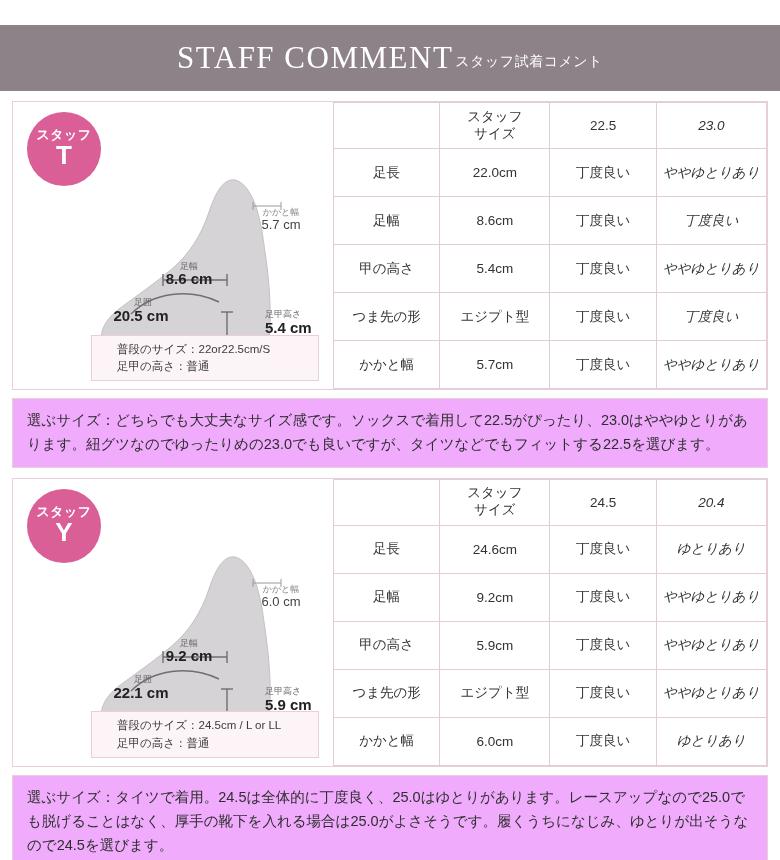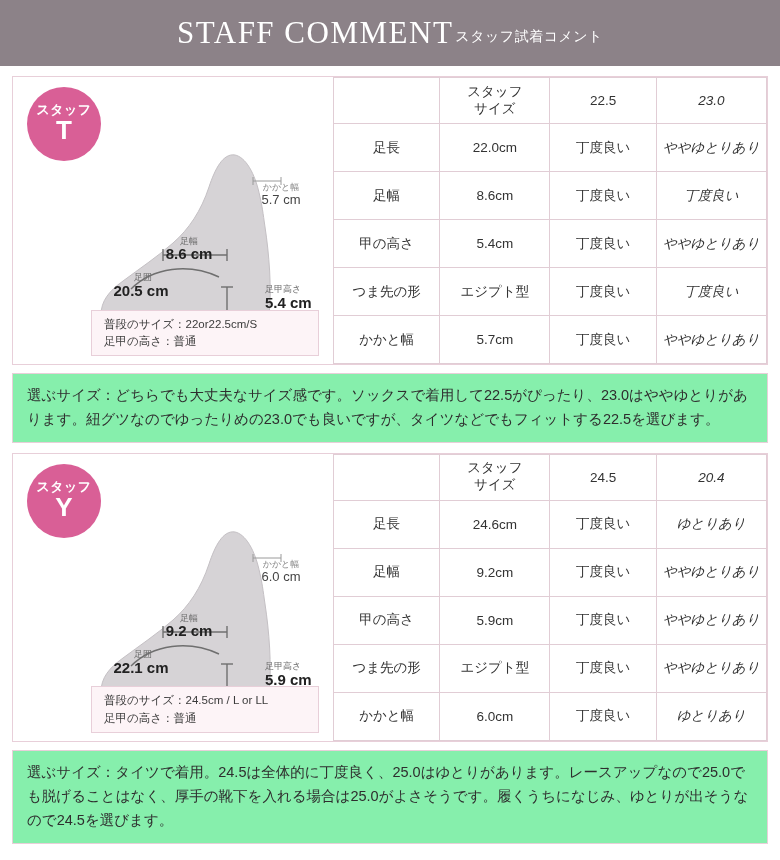--- a/index.html
+++ b/index.html
@@ -17,20 +17,21 @@
   }
 
   
   .header {
     height: 66px;
     background: #8c8288;
     display: flex;
     align-items: center;
     justify-content: center;
     gap: 2px;
+    margin-top: 25px;
   }
   .header-title {
     color: #ffffff;
     font-family: "Liberation Serif", serif;
     font-size: 31px;
     letter-spacing: 1.5px;
     font-weight: normal;
   }
   .header-sub {
     color: #ffffff;
@@ -72,21 +73,21 @@
 
   .foot-svg { position: absolute; left: 0; top: 0; }
 
   .spec-box {
     position: absolute;
     left: 78px;
     bottom: 8px;
     width: 228px;
     border: 1px solid #e8cfd9;
     background: #fdf4f7;
-    padding: 5px 12px;
+    padding: 5px 25px;
     font-size: 11.5px;
     color: #3b3b3b;
     line-height: 1.5;
   }
 
   
   table.size-table {
     border-collapse: collapse;
     flex: 1;
     table-layout: fixed;
@@ -108,21 +109,21 @@
     font-size: 13px;
     line-height: 1.25;
   }
   td.blank { border-left: none; border-top: none; }
   .hdr-size { font-size: 15px; }
 
   
   .comment {
     margin: 8px 12px 0 12px;
     border: 1px solid #e8cfd9;
-    background: #86efac;
+    background: #f0abfc;
     padding: 10px 14px;
     font-size: 14.5px;
     line-height: 1.65;
     color: #2e2e2e;
   }
 </style>
 </head>
 <body>
 
 <div class="page">

